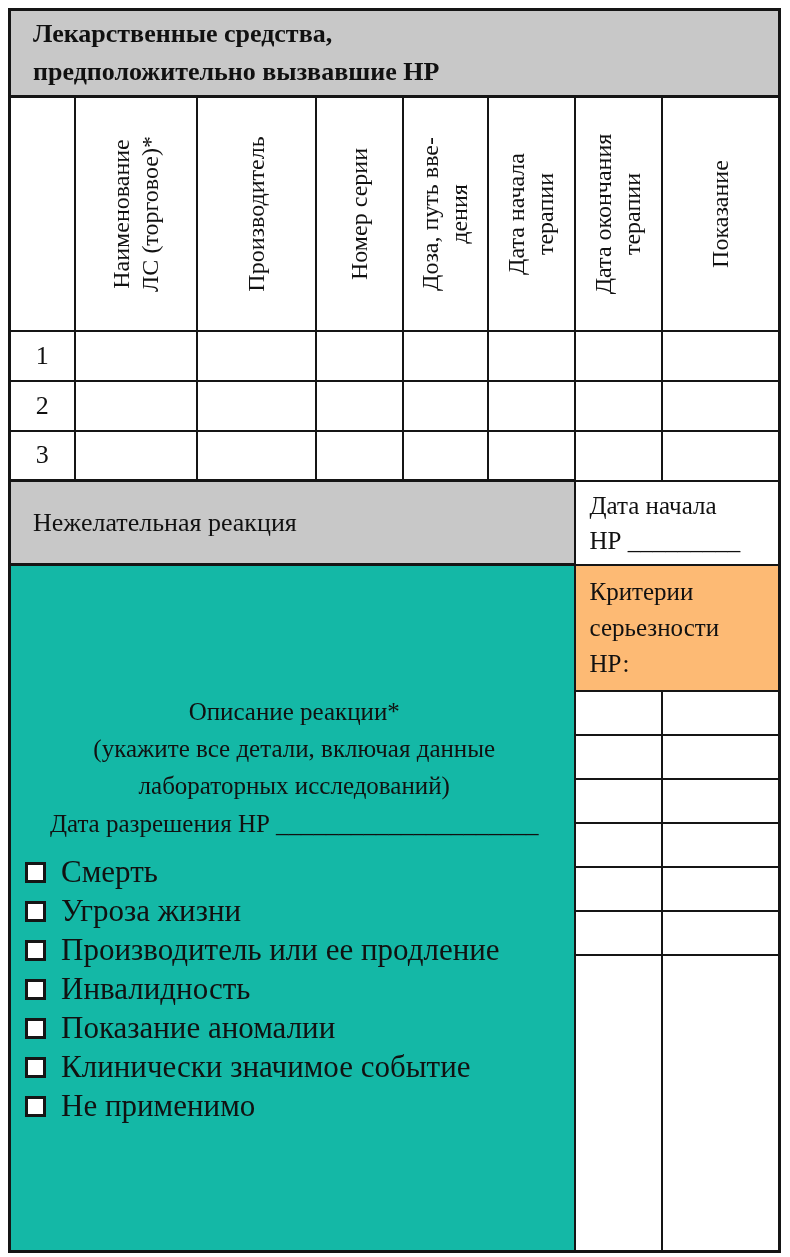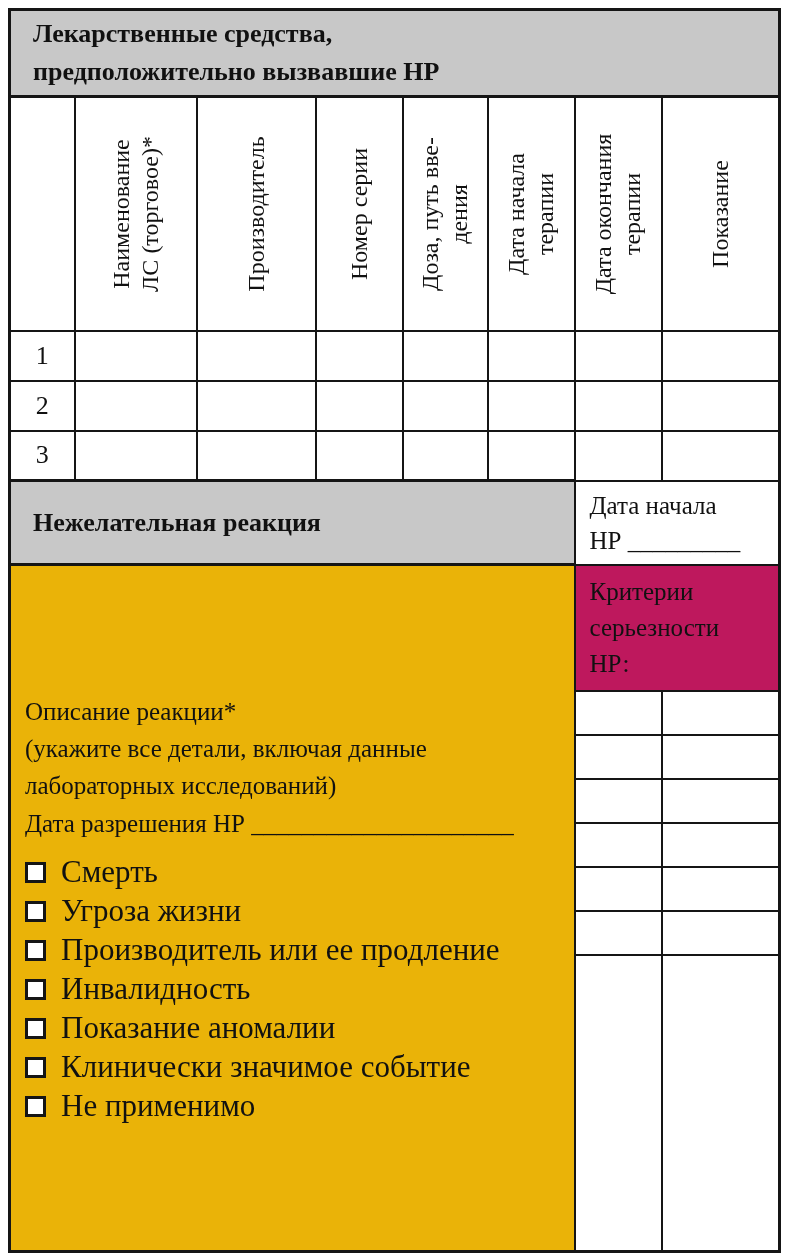--- a/index.html
+++ b/index.html
@@ -49,40 +49,41 @@
     white-space: nowrap;
   }
   td.num-cell {
     text-align: center;
     font-size: 26px;
     height: 50px;
     background: #ffffff;
   }
   tr.nr-row td.nr-band {
     background: #c8c8c8;
-    font-weight: bold;
+    font-weight: normal;
     font-size: 26px;
     padding-left: 22px;
     height: 84px;
     border-top: 3px solid #151515;
     border-bottom: 3px solid #151515;
   }
   td.start-date-cell {
     background: #ffffff;
     font-size: 25px;
     line-height: 35px;
     padding: 6px 8px 6px 14px;
     vertical-align: middle;
     border-top: 3px solid #151515;
     border-bottom: 3px solid #151515;
   }
   td.desc-cell {
     vertical-align: top;
-    background: #eab308;
+    background: #14b8a6;
     padding: 0;
+    text-align: center;
   }
   .desc-wrap {
     height: 100%;
     display: flex;
     flex-direction: column;
     justify-content: space-between;
     padding: 12px 10px 10px 14px;
   }
   .desc-text {
     font-size: 25px;
@@ -104,21 +105,21 @@
     margin-right: 15px;
     flex: 0 0 auto;
     background: #ffffff;
   }
   td.criteria-head {
     vertical-align: top;
     font-size: 25px;
     line-height: 36px;
     padding: 8px 8px 8px 14px;
     height: 119px;
-    background: #be185d;
+    background: #fdba74;
   }
   tr.crit-row td { height: 44px; background: #ffffff; }
   tr.crit-tall td { height: 297px; background: #ffffff; }
 </style>
 </head>
 <body>
 
 <div class="page">
   <table class="form">
     <colgroup>

